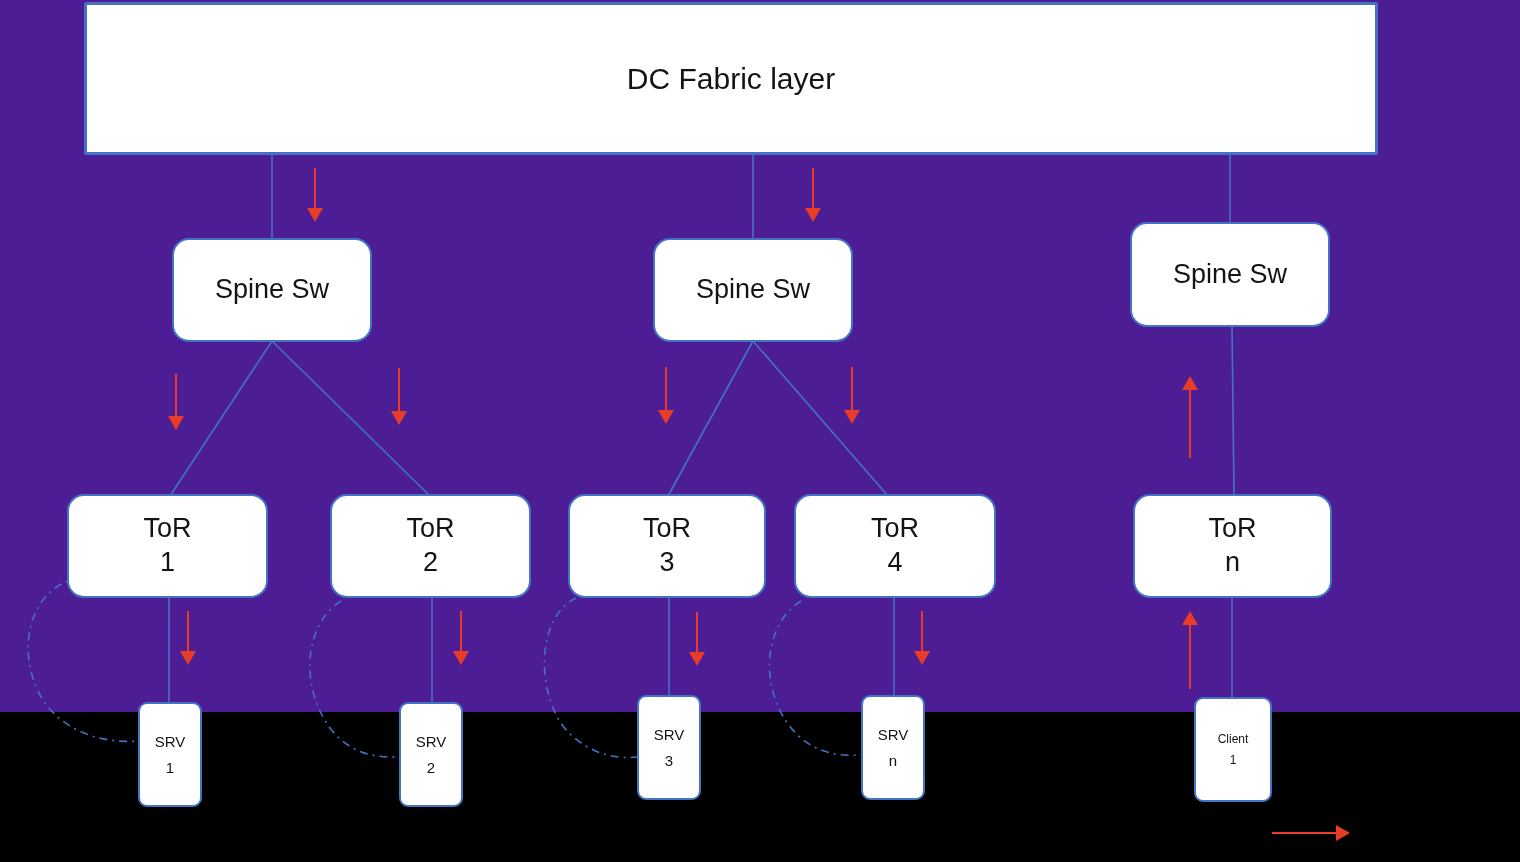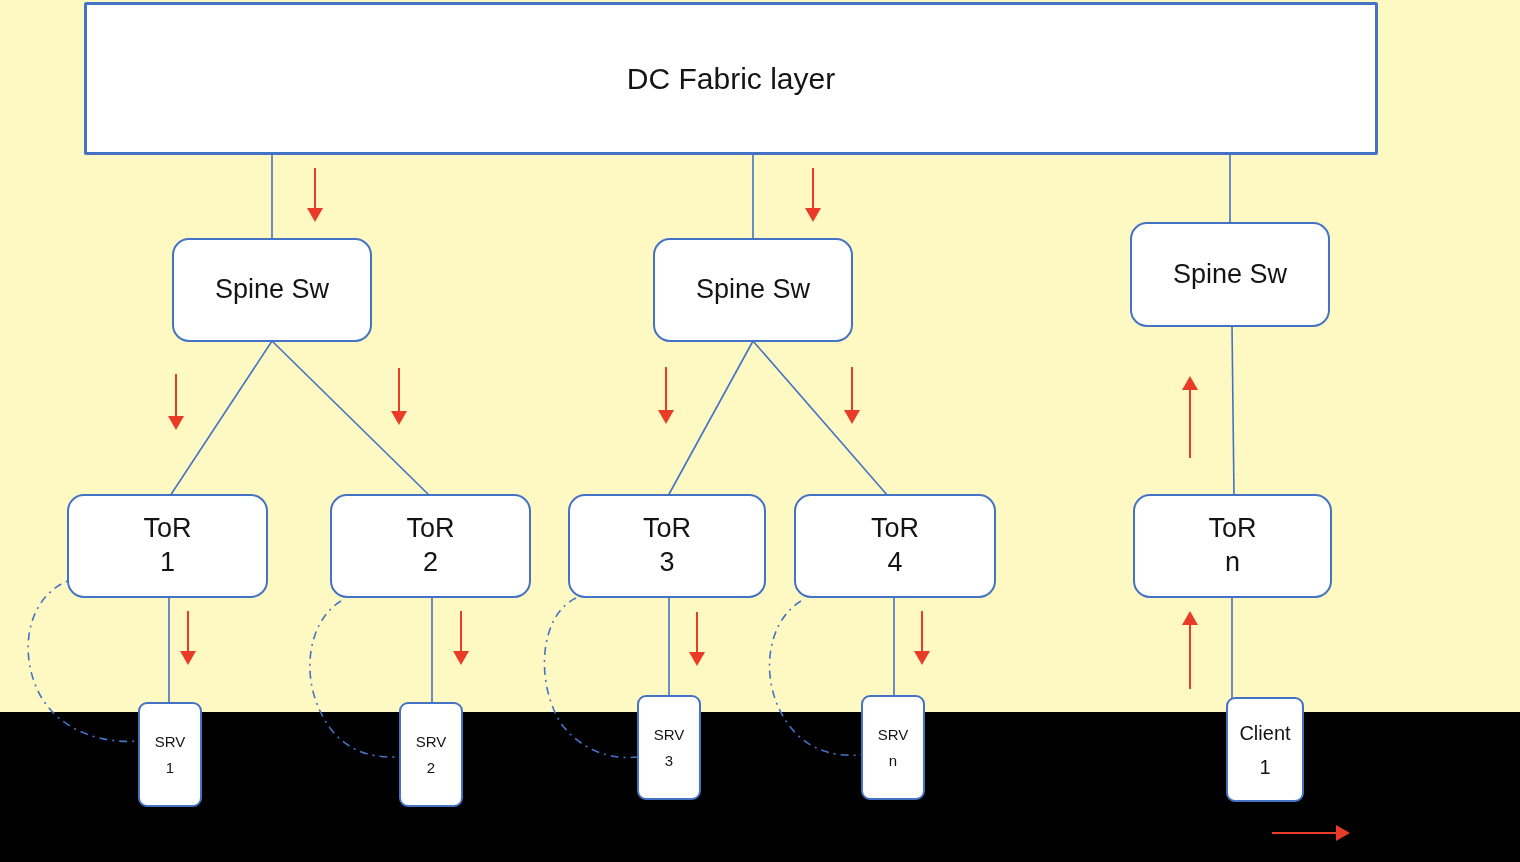--- a/index.html
+++ b/index.html
@@ -8,21 +8,21 @@
     background: #000000;
     width: 1520px;
     height: 862px;
     overflow: hidden;
     font-family: "Liberation Sans", sans-serif;
   }
   .stage {
     position: relative;
     width: 1520px;
     height: 712px;
-    background: #fef9c3;
+    background: #4c1d95;
   }
   svg.wires {
     position: absolute;
     left: 0; top: 0;
     width: 1520px;
     height: 862px;
   }
   .box {
     position: absolute;
     background: #ffffff;
@@ -45,21 +45,21 @@
     border-width: 2.5px;
     font-size: 27px;
     line-height: 1.25;
   }
   .endpoint {
     border-width: 2.5px;
     border-radius: 9px;
     font-size: 15px;
     line-height: 1.7;
   }
-  .endpoint.client { font-size: 20px; margin-left: 32px; }
+  .endpoint.client { font-size: 12px; }
   .lbl { display: block; }
 </style>
 </head>
 <body>
 
 <div class="stage">
 
   <svg class="wires" viewBox="0 0 1520 862">
 
     <g stroke="#4472c4" stroke-width="1.6" fill="none">

